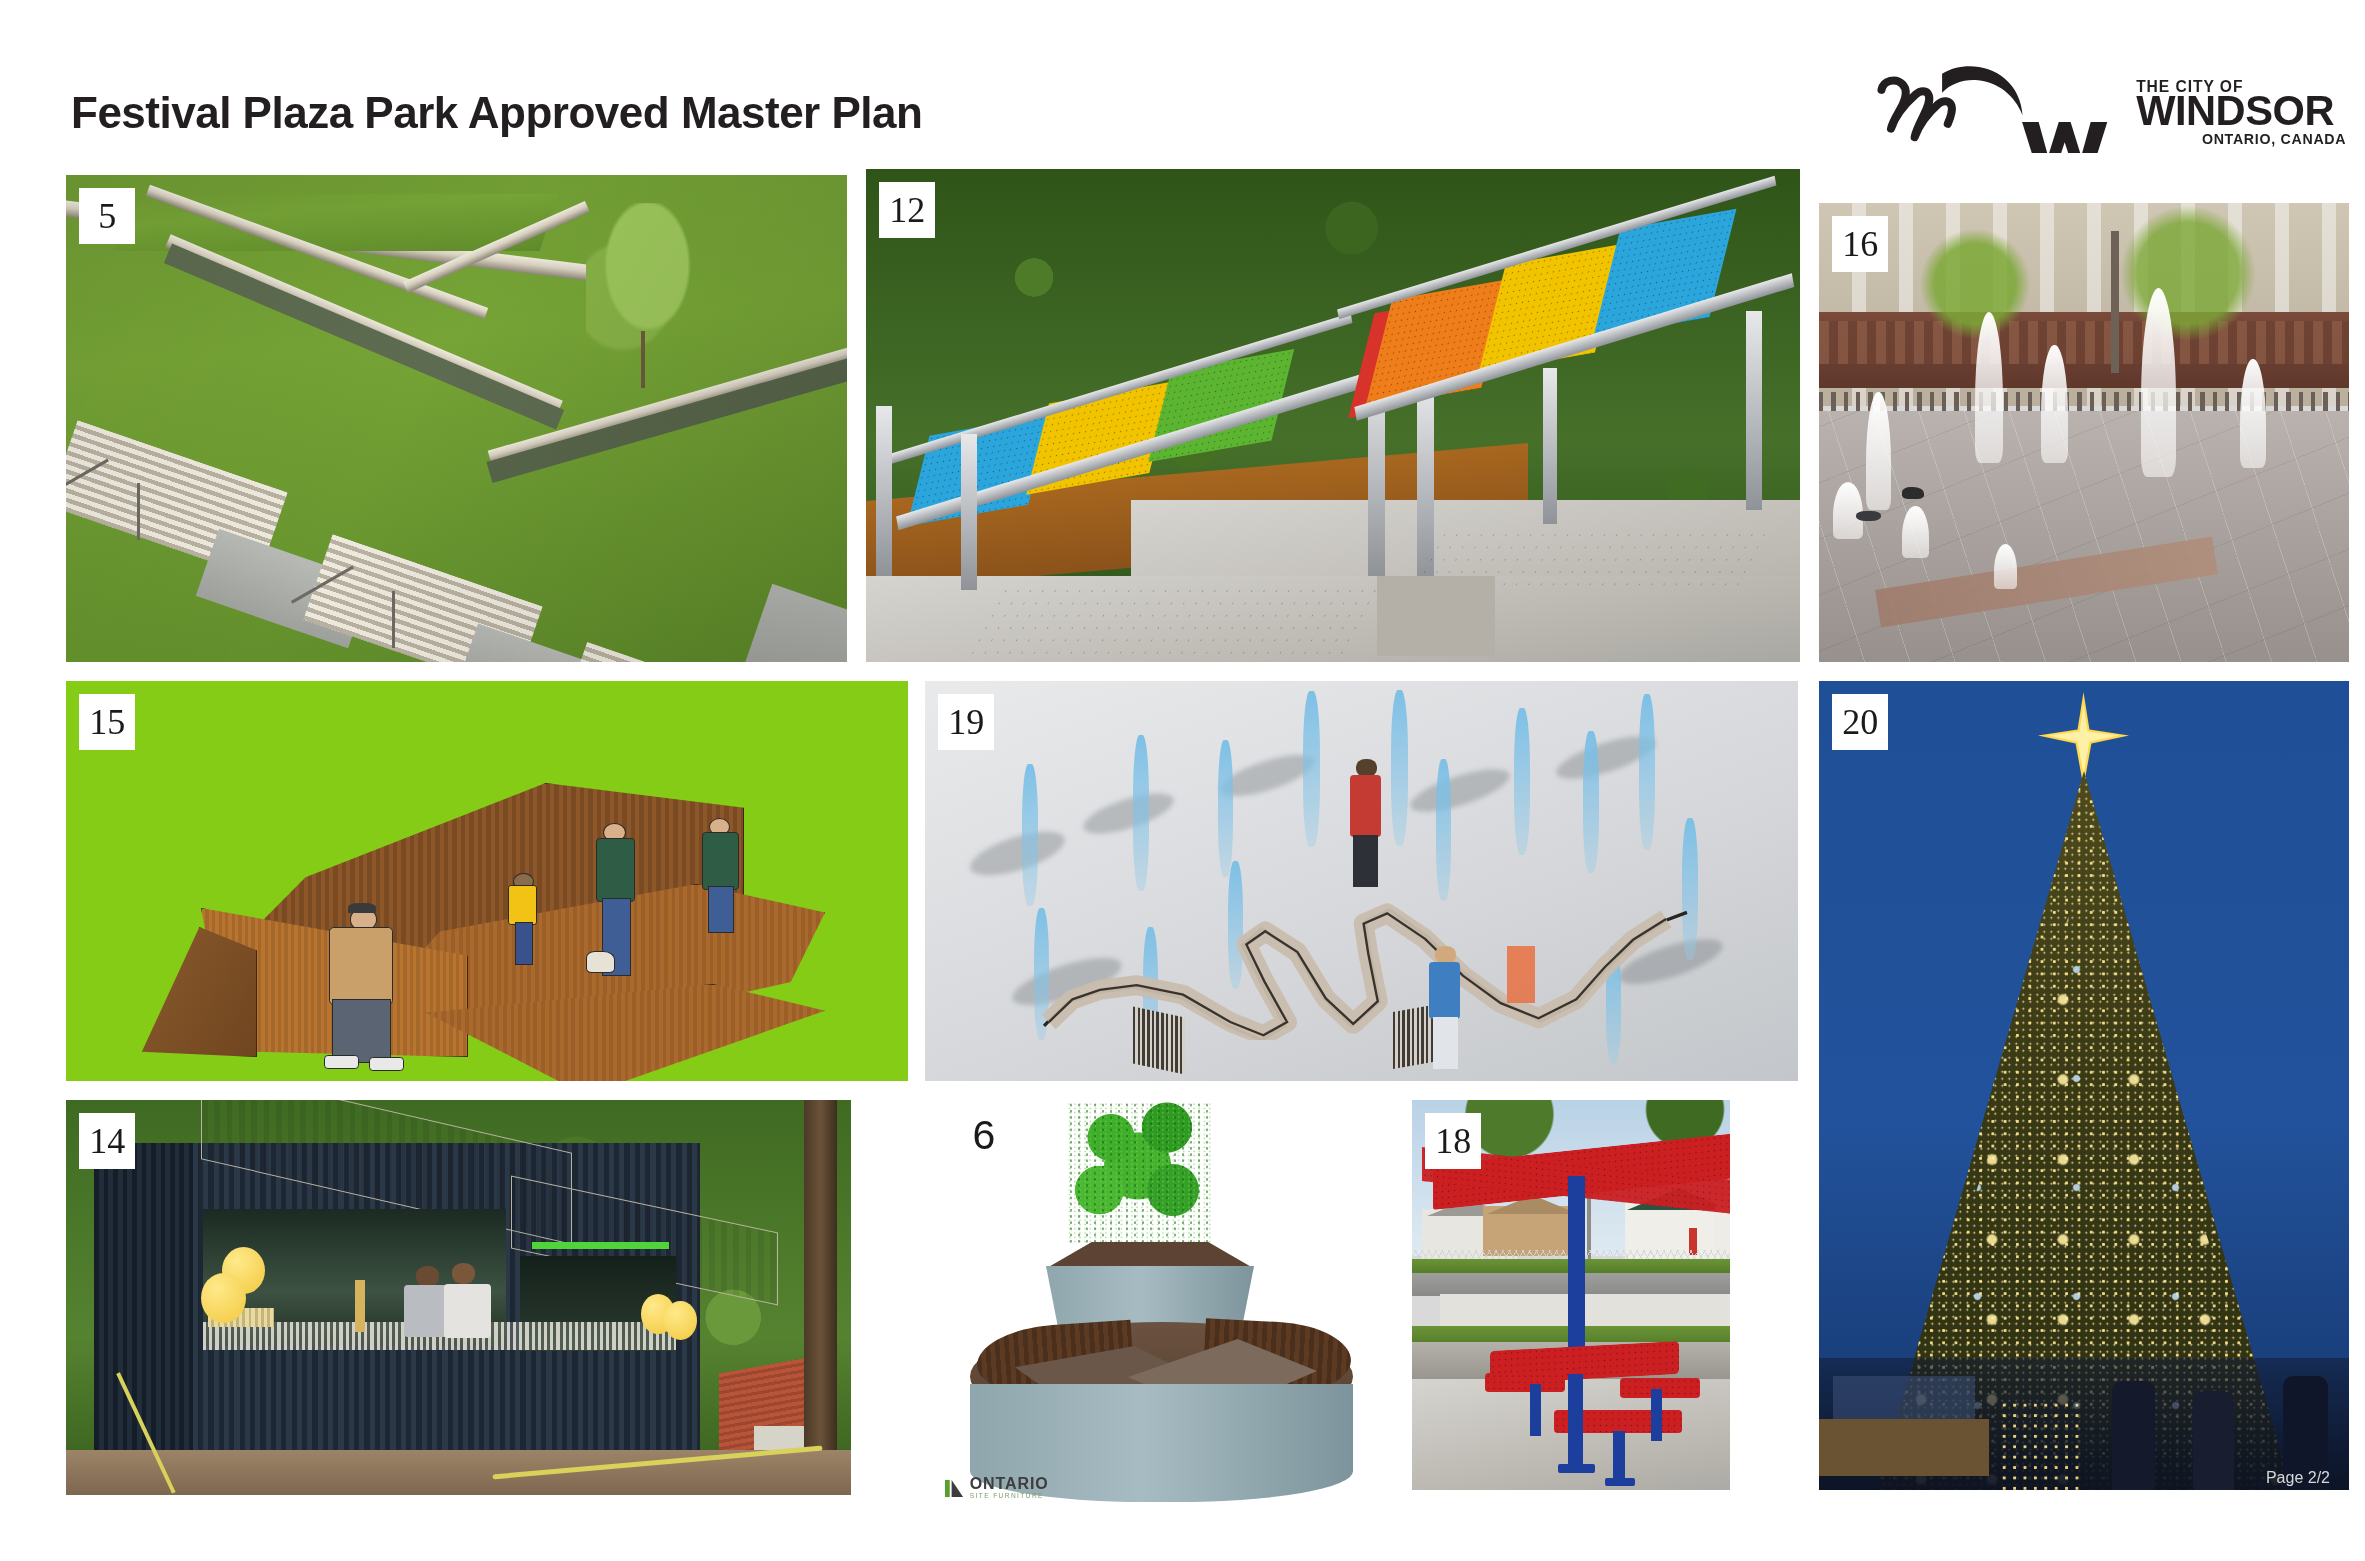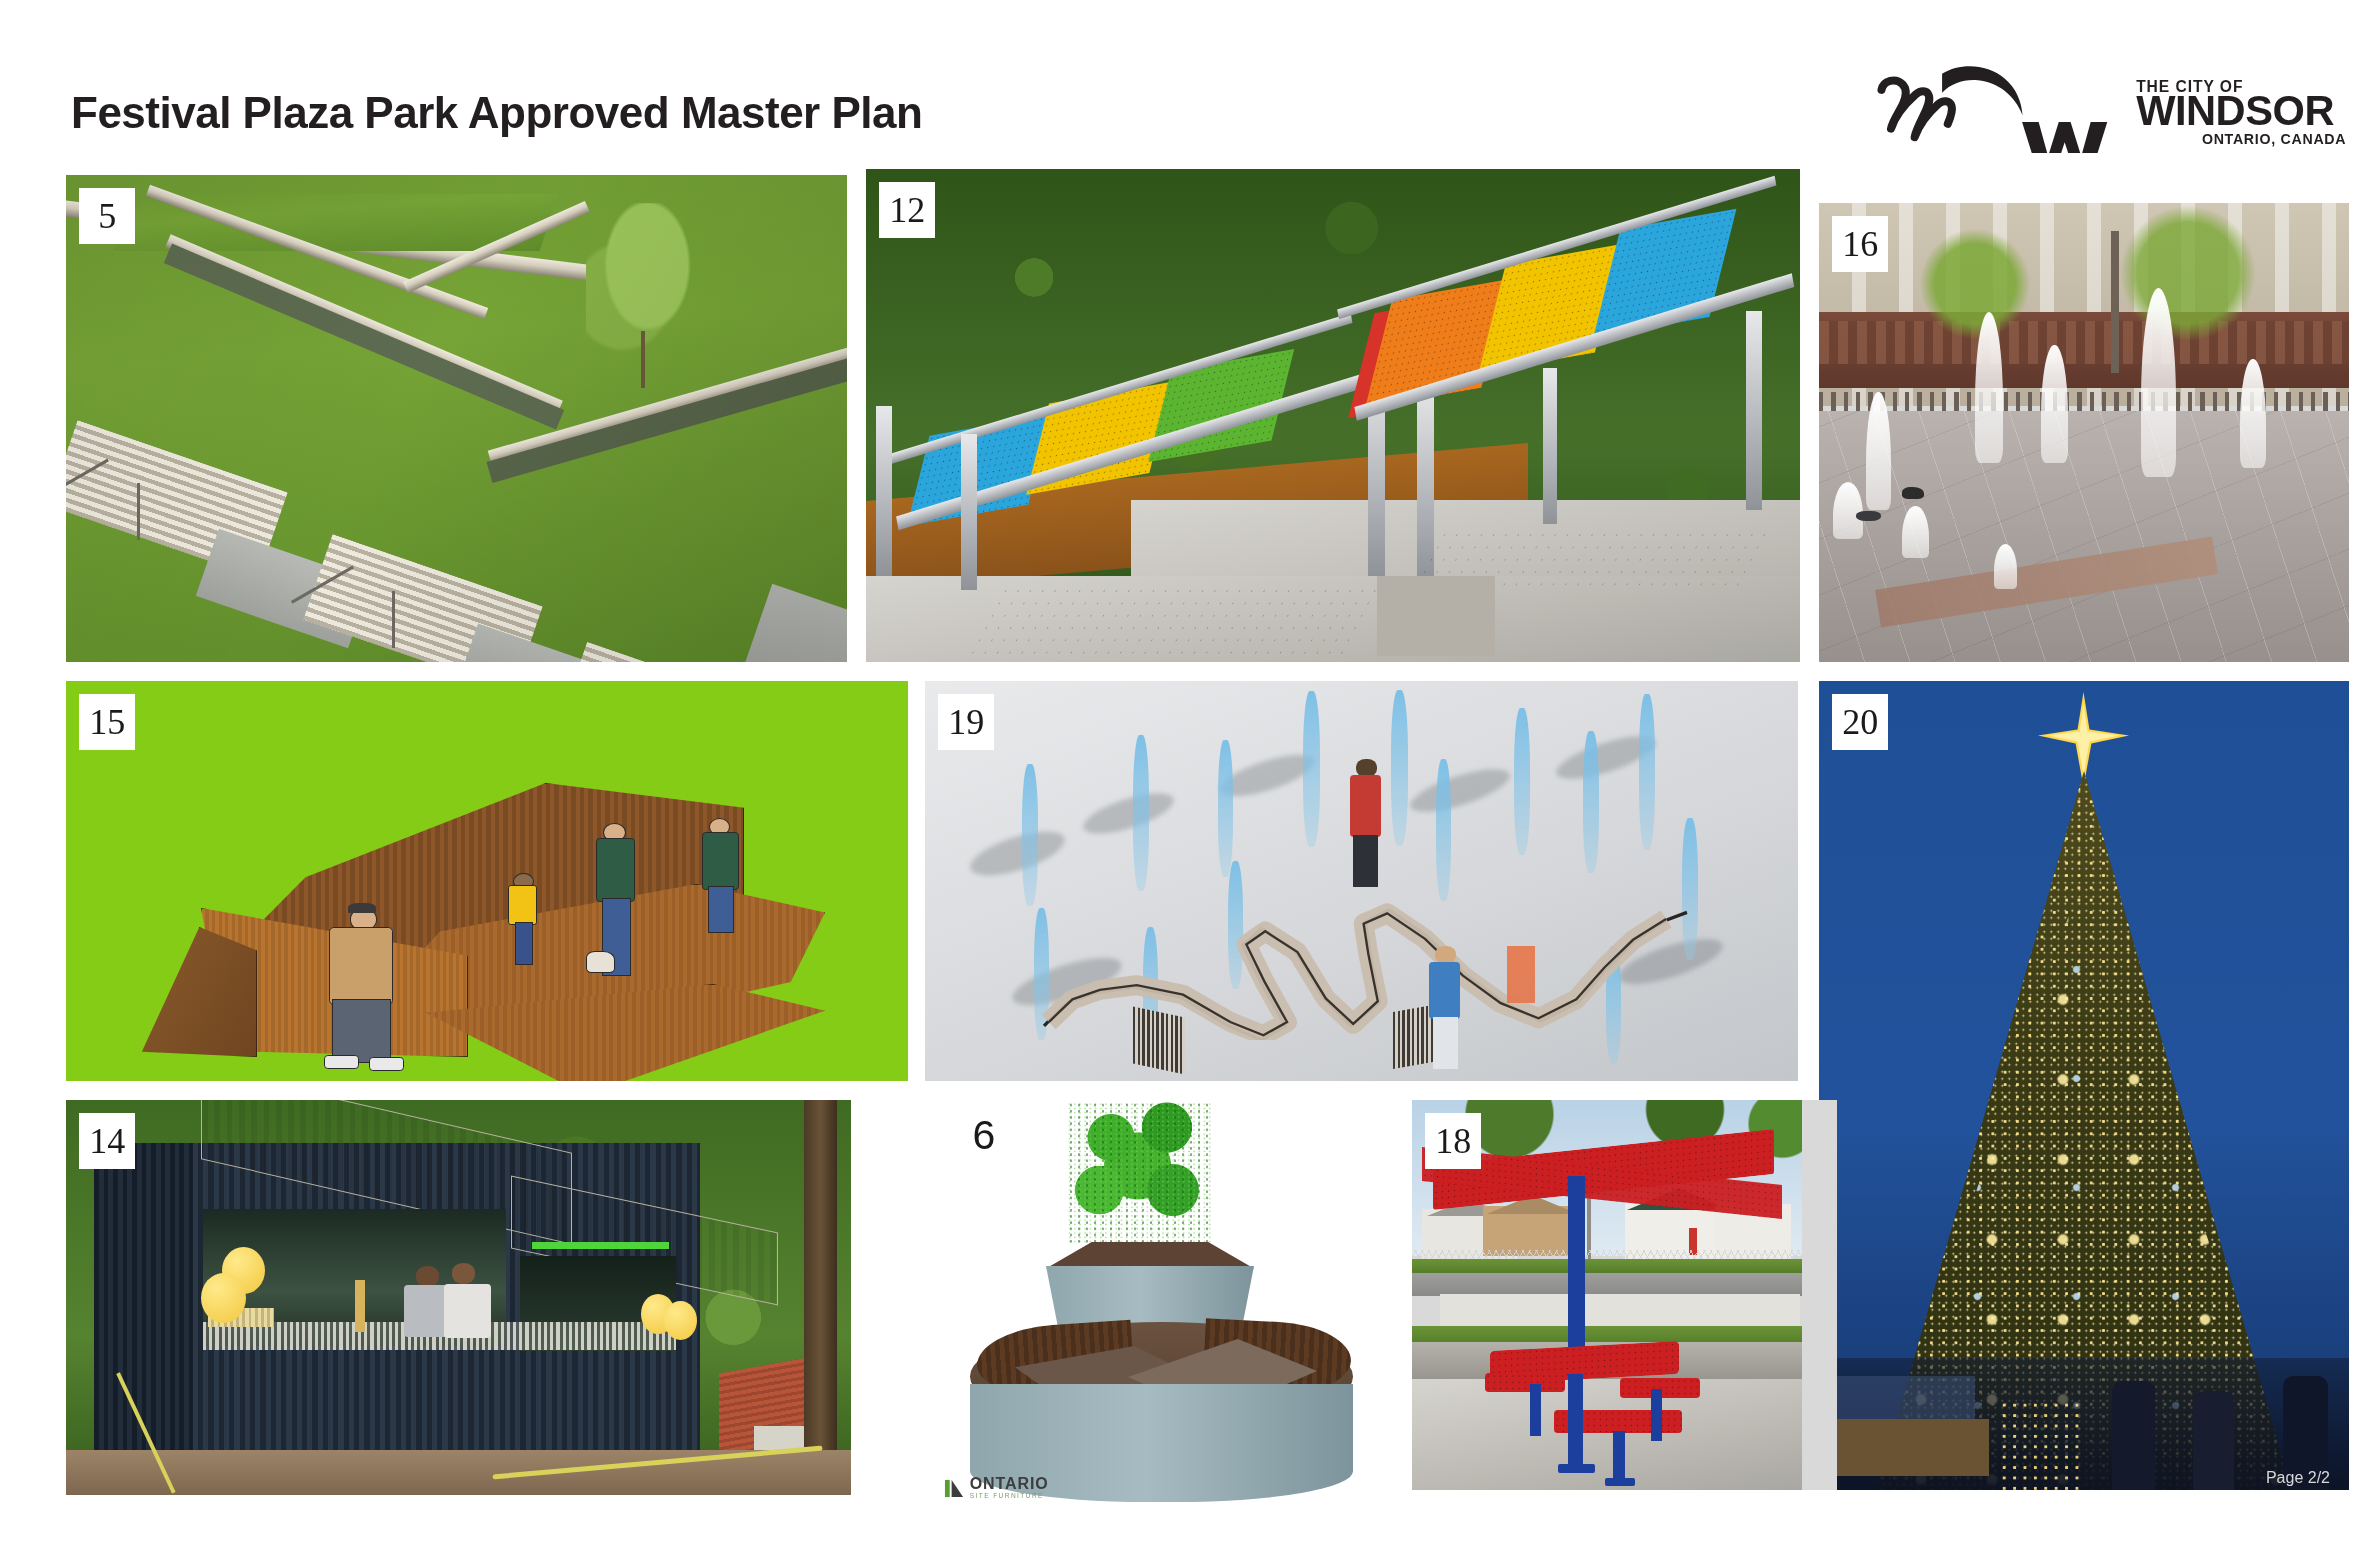--- a/index.html
+++ b/index.html
@@ -431,21 +431,21 @@
       </svg>
       <div style="line-height:1.05;">
         <div style="font-size:16px;font-weight:bold;color:#3d3d3d;letter-spacing:0.9px;">ONTARIO</div>
         <div style="font-size:6.6px;color:#7a9c63;letter-spacing:1.4px;">SITE FURNITURE</div>
       </div>
     </div>
   </div>
   <div class="badge plain" style="left:28px;top:4.7px;width:62px;height:62px;">6</div>
 </div>
 
-<div class="panel" style="left:1412px;top:1100px;width:425px;height:390px;">
+<div class="panel" style="left:1412px;top:1100px;width:318px;height:390px;">
   <div class="ph">
     <div class="abs skylight" style="left:0;top:0;width:390px;height:156px;"></div>
     <div class="abs" style="left:0;top:0;width:390px;height:95px;
          background:radial-gradient(circle at 25% 15%,#4d7a2b 0 43px,transparent 45px),
                     radial-gradient(circle at 70% 10%,#3f6a22 0 38px,transparent 40px),
                     radial-gradient(circle at 95% 25%,#538c30 0 33px,transparent 35px);"></div>
 
     <div class="abs" style="left:9.5px;top:109px;width:95px;height:52px;background:#e8e6e0;"></div>
     <div class="abs" style="left:4.7px;top:99px;width:104px;height:17px;background:#9c9a94;
          clip-path:polygon(10% 100%,50% 0,90% 100%);"></div>

